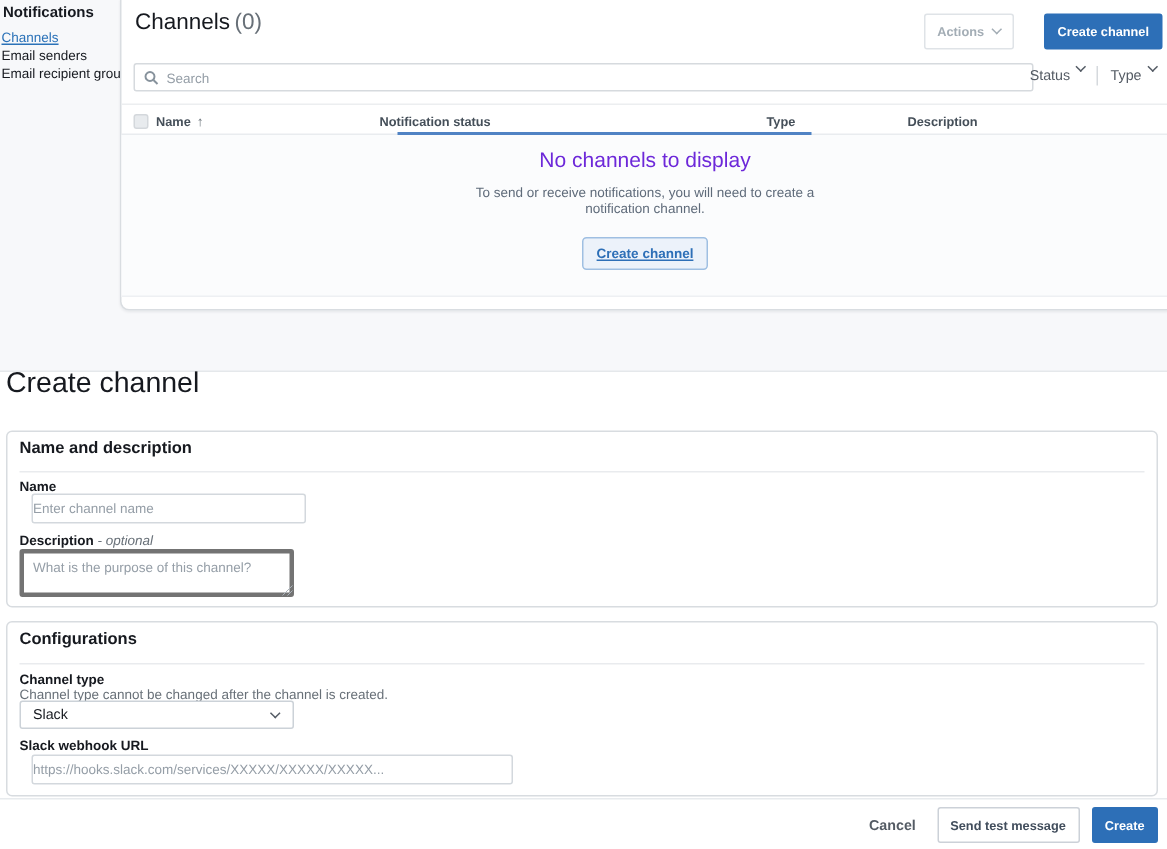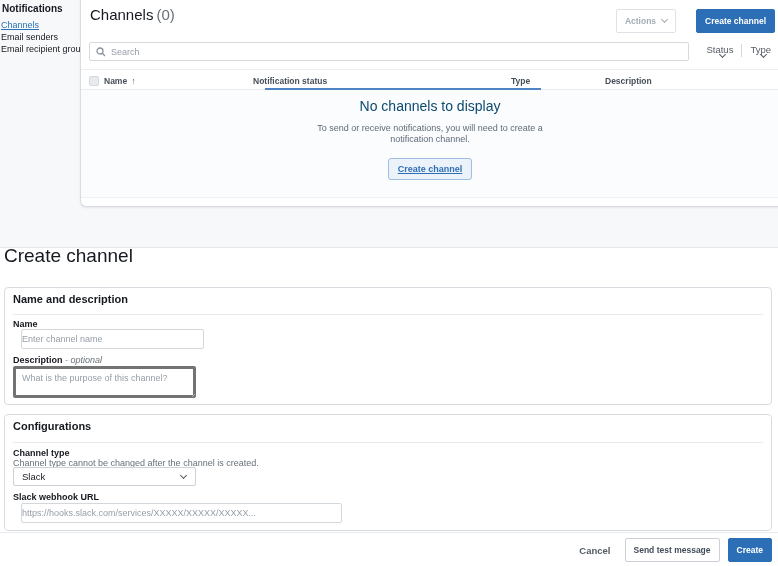--- a/index.html
+++ b/index.html
@@ -34,38 +34,38 @@
 
   
   .search-box { position:absolute; left:8px; top:43px; width:600px; height:19px;
                 border:1px solid #d6dade; border-radius:2px; background:#fff; display:flex; align-items:center; }
   .search-box svg { margin:0 5px 0 6px; flex:none; }
   .search-input { border:none; outline:none; flex:1; font-size:9px; font-family:"Liberation Sans",sans-serif;
                   color:#16191f; background:transparent; height:100%; }
   .search-input::placeholder { color:#959ea7; }
   .filters { position:absolute; right:8px; top:45px; display:flex; align-items:center; gap:8px;
              font-size:9.5px; color:#545b64; }
-  .filter { display:flex; align-items:center; cursor:pointer;flex-direction:column; }
+  .filter { display:flex; align-items:flex-start; cursor:pointer; }
   .filter .chev { margin-left:5px; }
   .v-div { width:1px; height:13px; background:#d5d9dd; }
 
   
   .card-hr { position:absolute; left:0; top:70px; width:100%; height:1px; background:#eceef0; }
   .thead-border { position:absolute; left:0; top:90px; width:100%; height:1px; background:#e9ecef; }
   .thead-accent { position:absolute; left:184px; top:89px; width:276px; height:2px; background:#5083c4; }
   .th { position:absolute; top:77px; font-size:8.5px; font-weight:700; color:#454f59; white-space:nowrap; }
   .checkbox { position:absolute; left:8px; top:77px; width:10px; height:10px; background:#e8ebee;
               border:1px solid #d4d8dc; border-radius:2px; cursor:pointer; }
   .sort-arrow { color:#687078; font-weight:400; margin-left:4px; font-size:9px; }
 
   
   .table-body { position:absolute; left:0; top:91px; width:100%; height:108px;
                 background:#fbfcfd; border-bottom:1px solid #eef0f3; }
   .empty-wrap { position:absolute; left:0; top:91px; width:100%; text-align:center; }
-  .empty-title { margin-top:8px; font-size:14px; font-weight:500; color:#0c4a6e; }
+  .empty-title { margin-top:8px; font-size:14px; font-weight:500; color:#6d28d9; }
   .empty-msg { margin-top:9px; font-size:9px; line-height:11px; color:#5f6b7a; }
   .empty-btn { margin-top:13px; display:inline-flex; align-items:center; height:22px; padding:0 9px;
                background:#ecf2fa; border:1px solid #9fbfe2; border-radius:3px;
                font-size:9px; font-weight:700; color:#2d6fb7; text-decoration:underline; cursor:pointer; }
 
   
   .form-title { position:absolute; left:4px; top:245px; font-size:19px; font-weight:400; color:#16191f; }
 
   .card { position:absolute; left:4px; width:768px; background:#fff;
           border:1px solid #d8dce0; border-radius:4px; }

